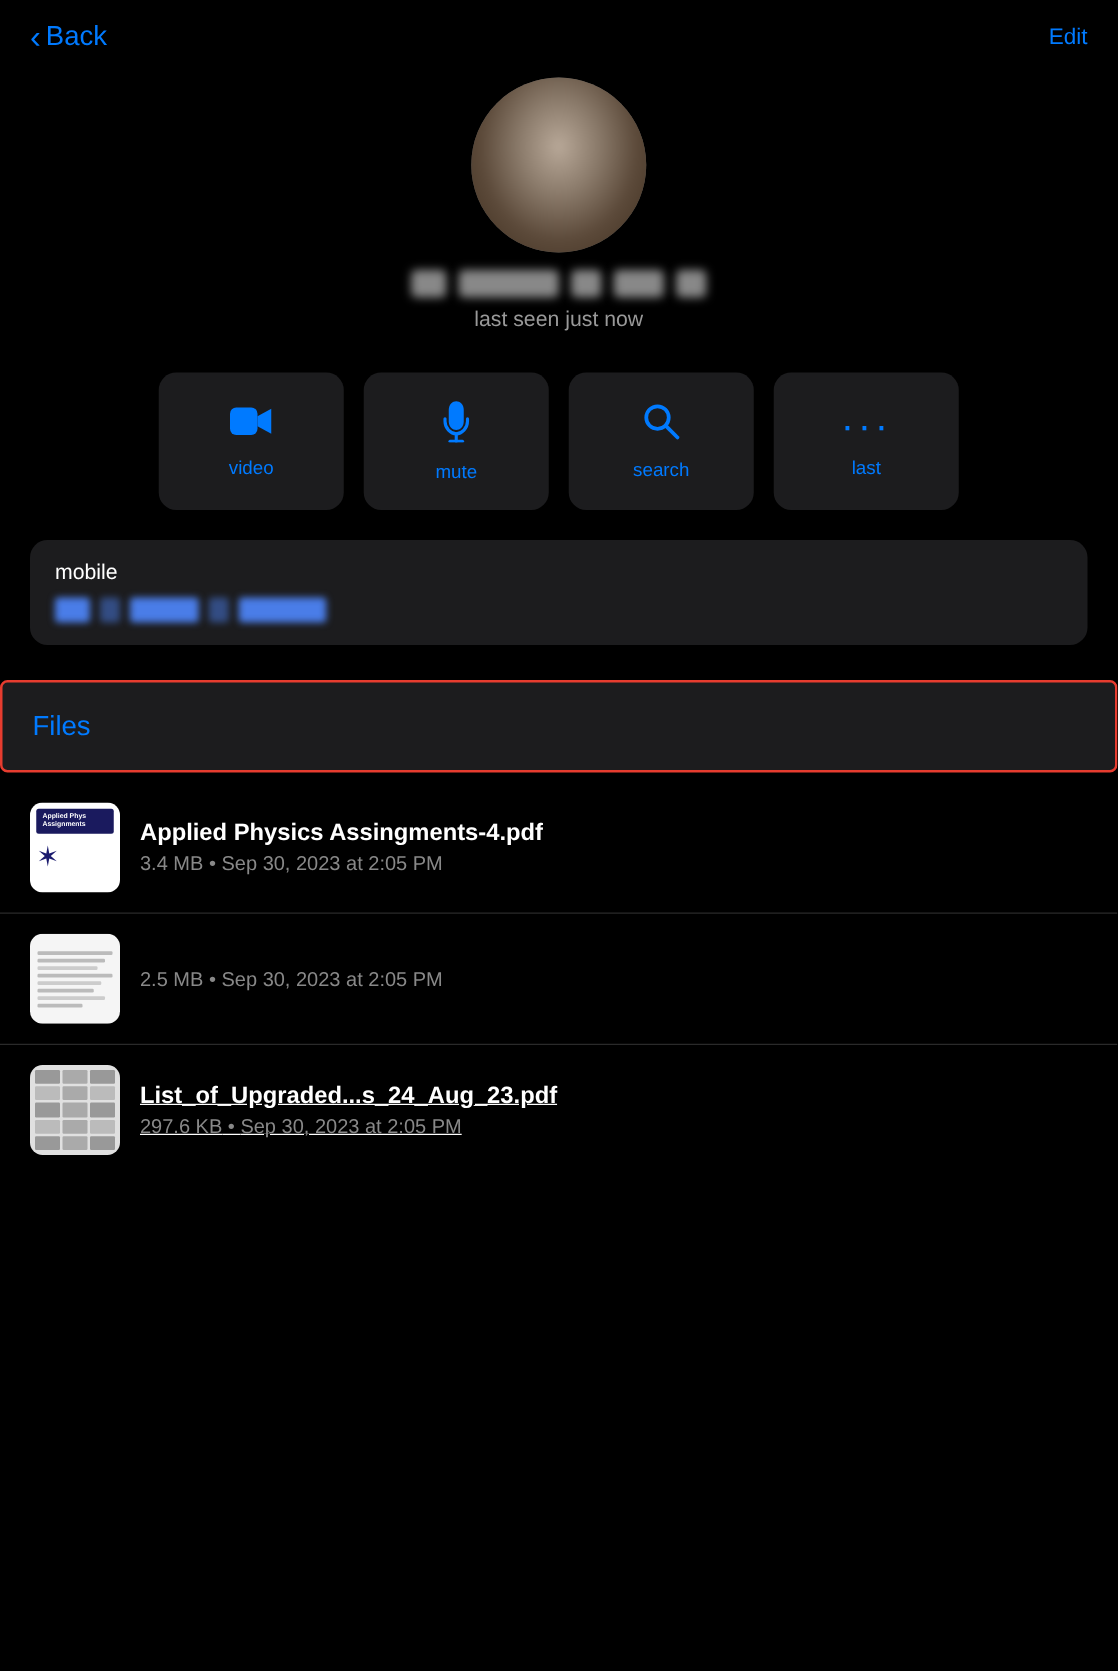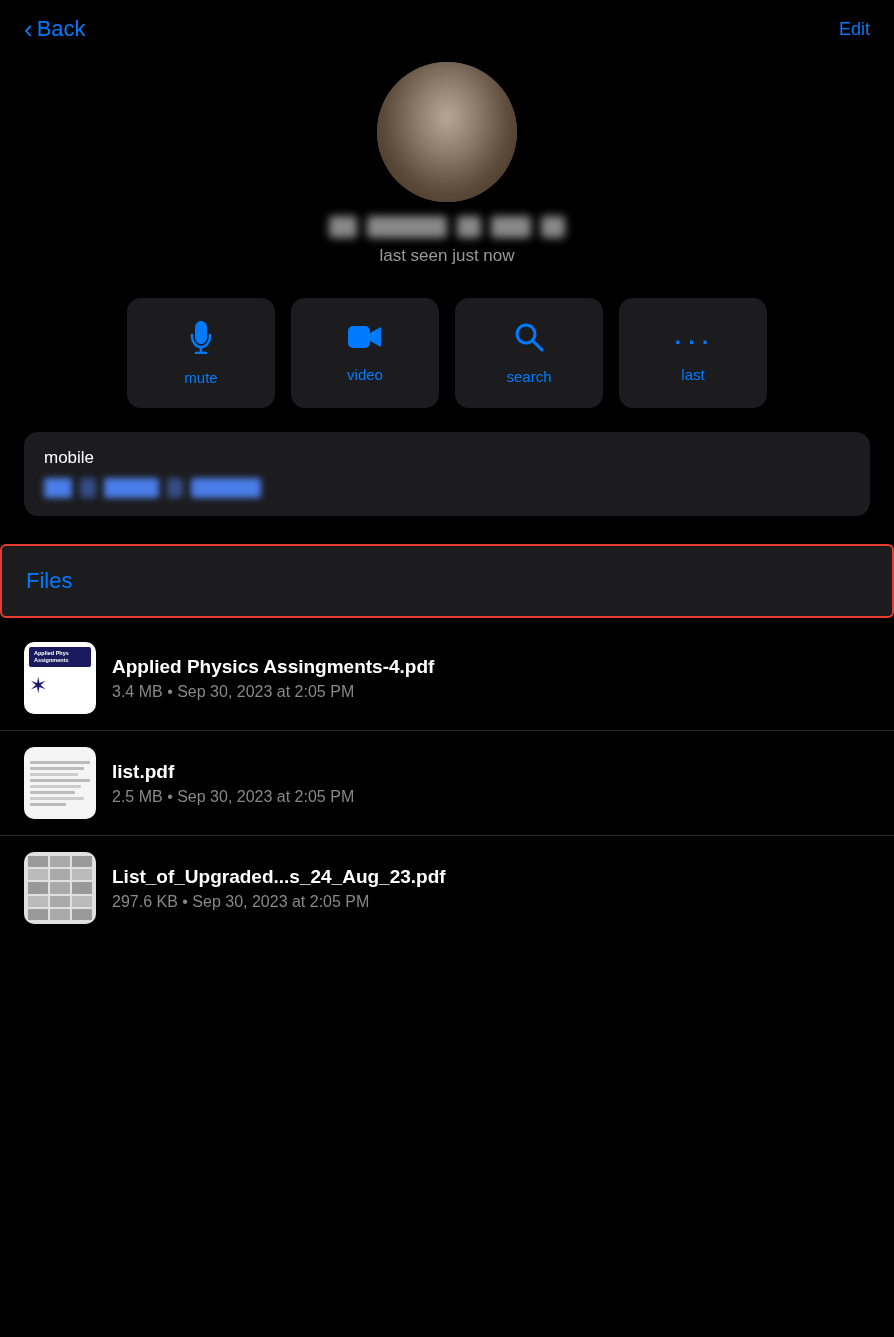--- a/index.html
+++ b/index.html
@@ -154,20 +154,21 @@
     .file-item {
       display: flex;
       align-items: center;
       gap: 16px;
       padding: 16px 24px;
       border-bottom: 0.5px solid #2a2a2a;
       cursor: pointer;
     }
     .file-item:last-child {
       border-bottom: none;
+      text-decoration: underline;
     }
     .file-thumb {
       width: 72px;
       height: 72px;
       border-radius: 10px;
       background: #fff;
       overflow: hidden;
       flex-shrink: 0;
       display: flex;
       align-items: center;
@@ -223,45 +224,45 @@
     <div class="blur-block" style="width:80px;height:22px;"></div>
     <div class="blur-block" style="width:24px;height:22px;"></div>
     <div class="blur-block" style="width:40px;height:22px;"></div>
     <div class="blur-block" style="width:24px;height:22px;"></div>
   </div>
   <div class="status-text">last seen just now</div>
 </div>
 
 <div class="actions-row">
 
+
+  <button class="action-btn">
+    <span class="action-icon">
+      <svg width="36" height="28" viewBox="0 0 36 28" fill="none">
+        <rect x="1" y="3" width="22" height="22" rx="5" fill="#007AFF"></rect>
+        <path d="M23 10L34 4V24L23 18V10Z" fill="#007AFF"></path>
+      </svg>
+    </span>
+    <span class="action-label">video</span>
+  </button>
 
   <button class="action-btn">
     <span class="action-icon">
       <svg width="28" height="34" viewBox="0 0 28 34" fill="none">
         <path d="M14 1C11 1 8 3.5 8 8V17C8 21.5 11 24 14 24C17 24 20 21.5 20 17V8C20 3.5 17 1 14 1Z" fill="#007AFF"></path>
         <path d="M5 15V17C5 22.5 9.5 27 14 27C18.5 27 23 22.5 23 17V15" stroke="#007AFF" stroke-width="2.5" stroke-linecap="round"></path>
         <line x1="14" y1="27" x2="14" y2="33" stroke="#007AFF" stroke-width="2.5" stroke-linecap="round"></line>
         <line x1="9" y1="33" x2="19" y2="33" stroke="#007AFF" stroke-width="2.5" stroke-linecap="round"></line>
       </svg>
     </span>
     <span class="action-label">mute</span>
   </button>
 
   <button class="action-btn">
     <span class="action-icon">
-      <svg width="36" height="28" viewBox="0 0 36 28" fill="none">
-        <rect x="1" y="3" width="22" height="22" rx="5" fill="#007AFF"></rect>
-        <path d="M23 10L34 4V24L23 18V10Z" fill="#007AFF"></path>
-      </svg>
-    </span>
-    <span class="action-label">video</span>
-  </button>
-
-  <button class="action-btn">
-    <span class="action-icon">
       <svg width="32" height="32" viewBox="0 0 32 32" fill="none">
         <circle cx="13" cy="13" r="9" stroke="#007AFF" stroke-width="3"></circle>
         <line x1="19.5" y1="19.5" x2="29" y2="29" stroke="#007AFF" stroke-width="3" stroke-linecap="round"></line>
       </svg>
     </span>
     <span class="action-label">search</span>
   </button>
 
   <button class="action-btn">
     <span class="action-icon" style="font-size:32px;letter-spacing:3px;color:#007AFF;">···</span>
@@ -311,21 +312,20 @@
         <div style="height:3px;background:#bbb;border-radius:1px;width:90%;"></div>
         <div style="height:3px;background:#ccc;border-radius:1px;width:80%;"></div>
         <div style="height:3px;background:#bbb;border-radius:1px;width:100%;"></div>
         <div style="height:3px;background:#ccc;border-radius:1px;width:85%;"></div>
         <div style="height:3px;background:#bbb;border-radius:1px;width:75%;"></div>
         <div style="height:3px;background:#ccc;border-radius:1px;width:90%;"></div>
         <div style="height:3px;background:#bbb;border-radius:1px;width:60%;"></div>
       </div>
     </div>
     <div class="file-info">
-      <div class="file-name">list.pdf</div>
       <div class="file-meta">
         <span>2.5 MB</span> • <span>Sep 30, 2023 at 2:05 PM</span>
       </div>
     </div>
   </div>
 
   <div class="file-item">
     <div class="file-thumb file-thumb-3">
       <div style="width:100%;height:100%;background:#e0e0e0;padding:4px;display:grid;grid-template-columns:1fr 1fr 1fr;grid-template-rows:1fr 1fr 1fr 1fr 1fr;gap:2px;">
         <div style="background:#999;border-radius:1px;"></div>

